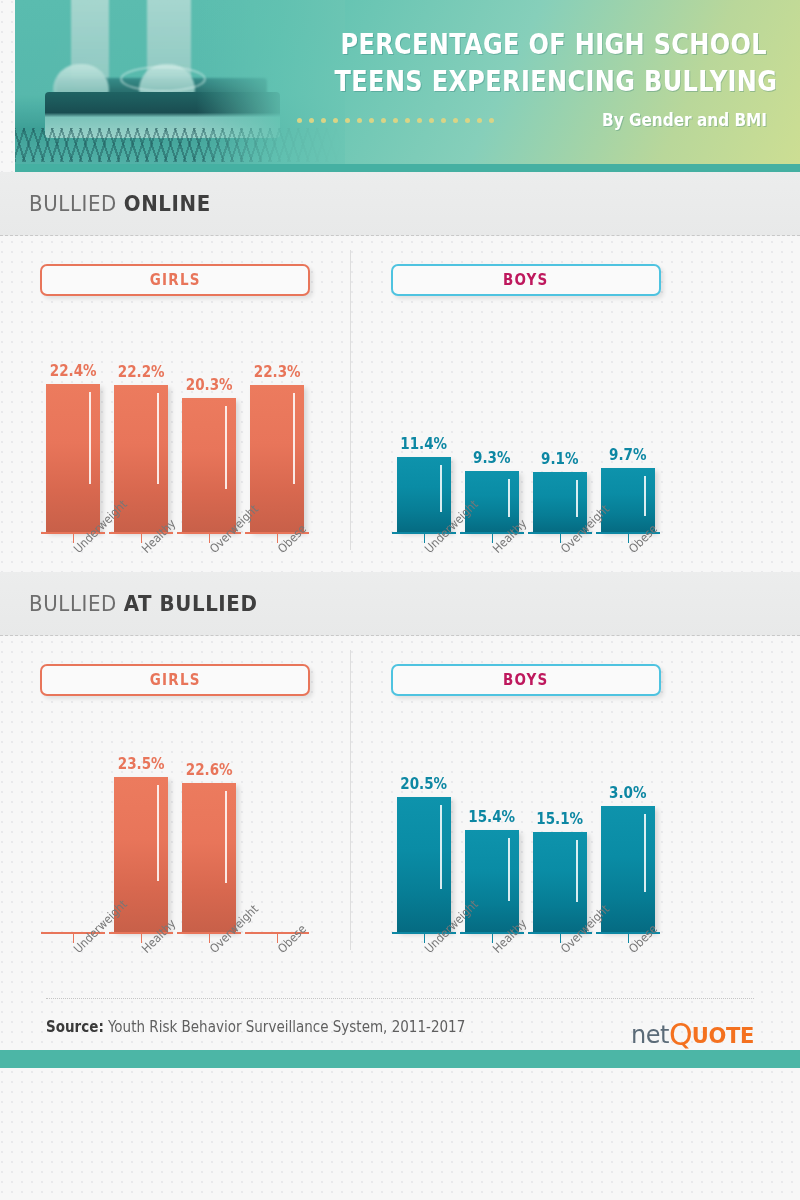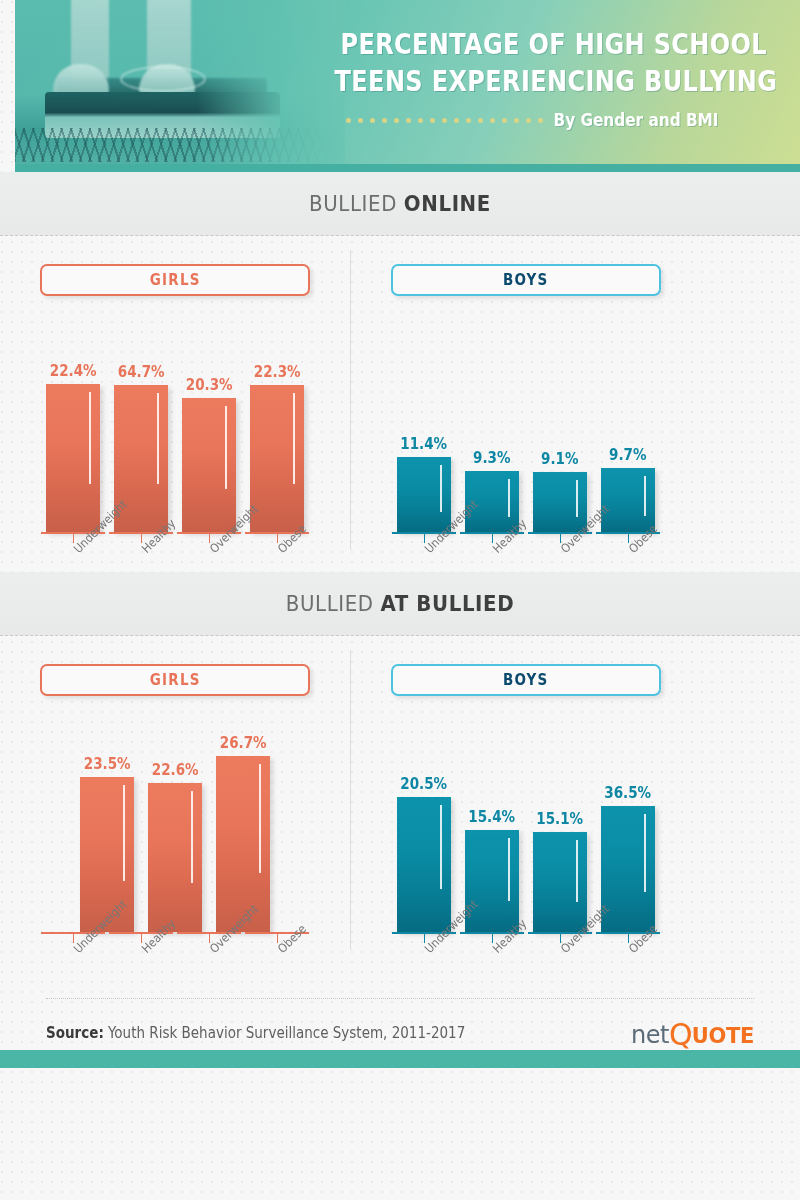--- a/index.html
+++ b/index.html
@@ -117,21 +117,21 @@
     line-height: 37px;
     color: #ffffff;
     text-shadow: 1px 1px 0 rgba(40,110,110,.30);
     transform: scaleX(.92);
     transform-origin: right center;
     white-space: nowrap;
   }
   .header-sub-row {
     display: flex;
     align-items: center;
-    justify-content: center;
+    justify-content: space-between;
     gap: 11px;
     margin-top: 10px;
   }
   .dots {
     display: flex;
     gap: 7px;
     align-items: center;
   }
   .dots i {
     display: block;
@@ -156,21 +156,21 @@
 
   
   .band {
     position: relative;
     width: 800px;
     height: 64px;
     background: linear-gradient(180deg, #eceded 0%, #e8e9e9 100%);
     border-bottom: 1px dashed #c8c8c8;
     display: flex;
     align-items: center;
-    justify-content: center;
+    padding-left: 29px;
   }
   .band-title {
     font-family: "DejaVu Sans Condensed", "Liberation Sans Narrow", "Liberation Sans", sans-serif;
     font-size: 22px;
     color: #6d6d6d;
     letter-spacing: .6px;
   }
   .band-title b { color: #3f3f3f; font-weight: 700; }
   .band-title span.light { font-weight: 400; }
 
@@ -210,21 +210,21 @@
     align-items: center;
     justify-content: center;
     font-family: "DejaVu Sans Condensed", "Liberation Sans Narrow", "Liberation Sans", sans-serif;
     font-weight: 700;
     font-size: 15px;
     letter-spacing: 1.2px;
     color: #e8755a;
   }
   .pill.boys {
     border-color: #4ec3e0;
-    color: #0c4a6e;
+    color: #be185d;
   }
 
   .plot {
     position: relative;
     height: 250px;
     margin-top: 26px;
   }
   .bars {
     position: absolute;
     left: 0; right: 0; bottom: 40px;
@@ -315,21 +315,21 @@
   .footer-rule {
     position: absolute;
     left: 46px; right: 46px; top: 26px;
     height: 0;
     border-top: 1px dotted #c4c4c4;
   }
   .footer-row {
     position: absolute;
     left: 46px; right: 46px; top: 46px;
     display: flex;
-    align-items: center;
+    align-items: flex-start;
     justify-content: space-between;
   }
   .source {
     font-family: "DejaVu Sans Condensed", "Liberation Sans Narrow", "Liberation Sans", sans-serif;
     font-size: 15px;
     color: #5f5f5f;
     white-space: nowrap;
   }
   .source b { color: #3a3a3a; font-weight: 700; }
   .logo {
@@ -428,21 +428,21 @@
         </div>
         <div class="plot">
           <div class="bars">
               <div class="bar-wrap">
                 <div class="bar-value">22.4%</div>
                 <div class="bar" style="height: 148px;">
                   <div class="gloss" style="height: 92px;"></div>
                 </div>
               </div>
               <div class="bar-wrap">
-                <div class="bar-value">64.7%</div>
+                <div class="bar-value">22.2%</div>
                 <div class="bar" style="height: 147px;">
                   <div class="gloss" style="height: 91px;"></div>
                 </div>
               </div>
               <div class="bar-wrap">
                 <div class="bar-value">20.3%</div>
                 <div class="bar" style="height: 134px;">
                   <div class="gloss" style="height: 83px;"></div>
                 </div>
               </div>
@@ -555,26 +555,20 @@
                 <div class="bar" style="height: 155px;">
                   <div class="gloss" style="height: 96px;"></div>
                 </div>
               </div>
               <div class="bar-wrap">
                 <div class="bar-value">22.6%</div>
                 <div class="bar" style="height: 149px;">
                   <div class="gloss" style="height: 92px;"></div>
                 </div>
               </div>
-              <div class="bar-wrap">
-                <div class="bar-value">26.7%</div>
-                <div class="bar" style="height: 176px;">
-                  <div class="gloss" style="height: 109px;"></div>
-                </div>
-              </div>
             </div>
           <div class="axis">
               <div class="axis-item">
                 <div class="axis-rule"></div>
                 <div class="axis-tick"></div>
                 <div class="axis-label">Underweight</div>
               </div>
               <div class="axis-item">
                 <div class="axis-rule"></div>
                 <div class="axis-tick"></div>
@@ -612,21 +606,21 @@
                   <div class="gloss" style="height: 63px;"></div>
                 </div>
               </div>
               <div class="bar-wrap">
                 <div class="bar-value">15.1%</div>
                 <div class="bar" style="height: 100px;">
                   <div class="gloss" style="height: 62px;"></div>
                 </div>
               </div>
               <div class="bar-wrap">
-                <div class="bar-value">36.5%</div>
+                <div class="bar-value">3.0%</div>
                 <div class="bar" style="height: 126px;">
                   <div class="gloss" style="height: 78px;"></div>
                 </div>
               </div>
             </div>
           <div class="axis">
               <div class="axis-item">
                 <div class="axis-rule"></div>
                 <div class="axis-tick"></div>
                 <div class="axis-label">Underweight</div>

